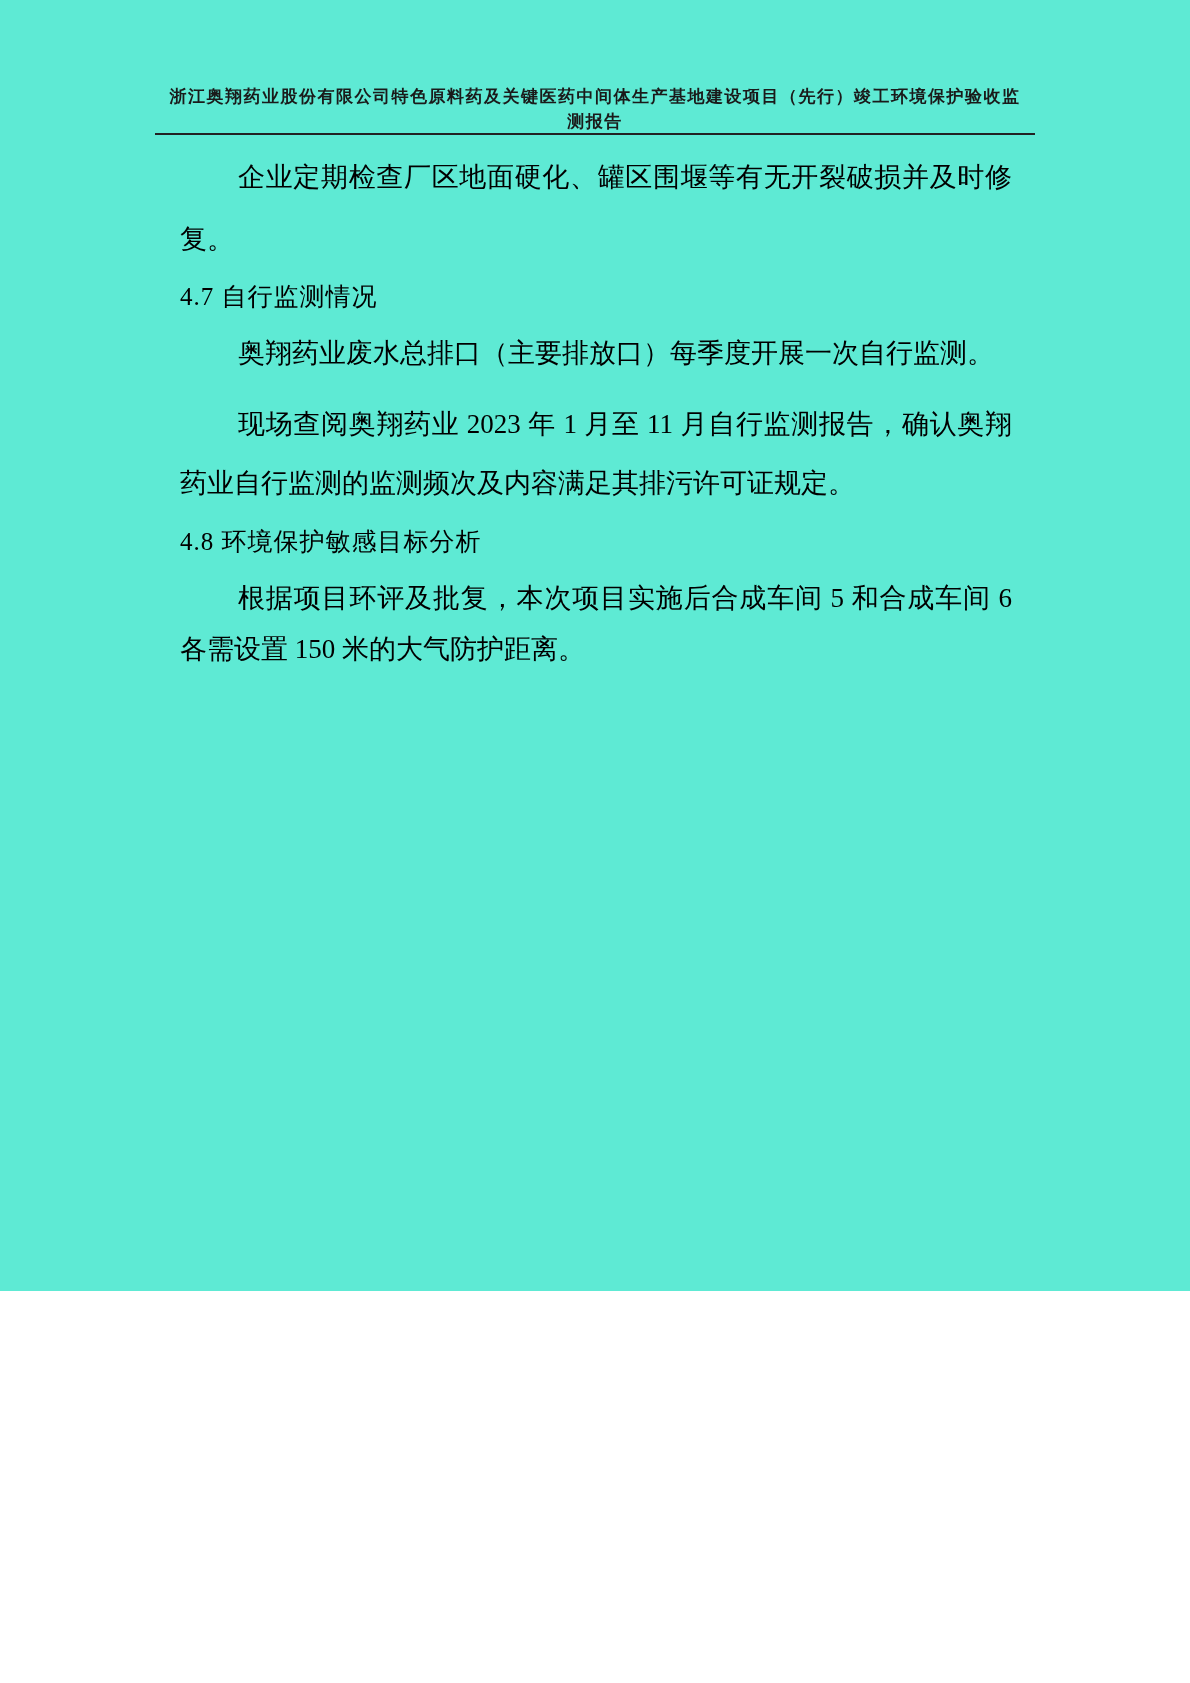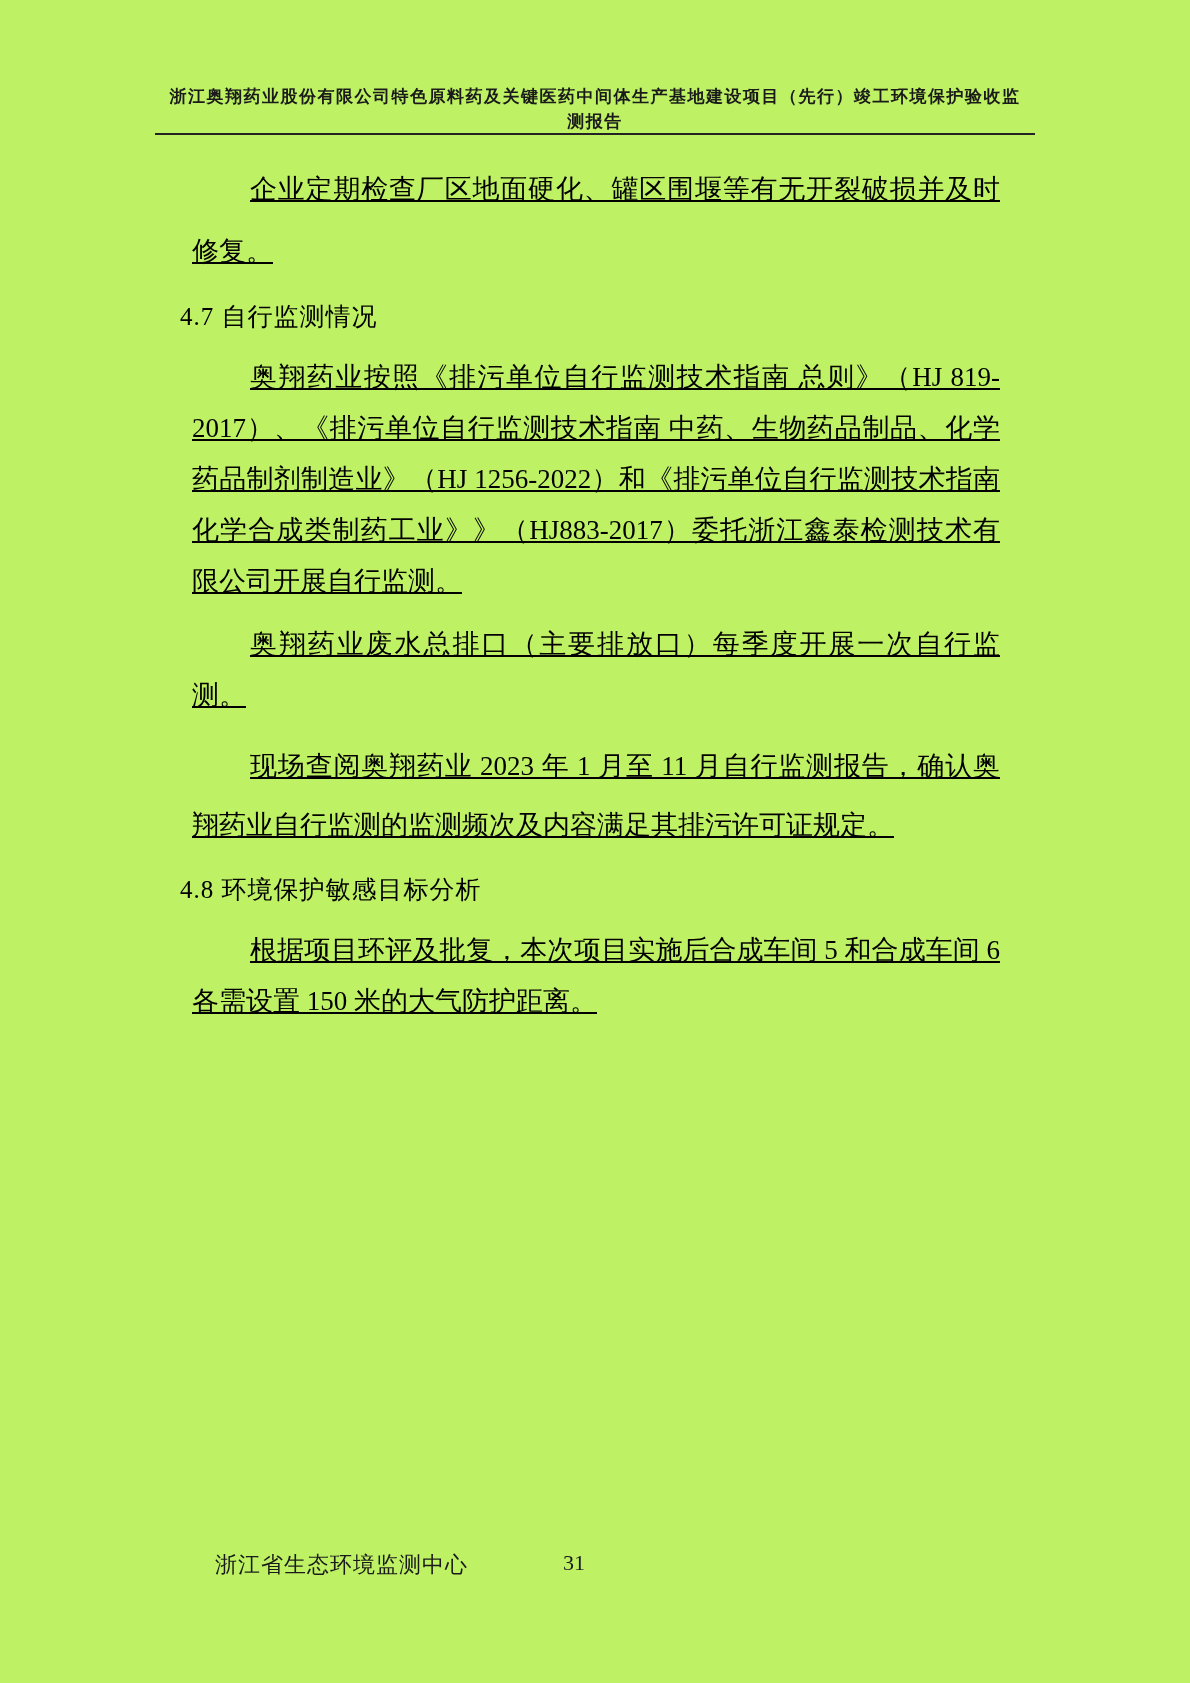--- a/index.html
+++ b/index.html
@@ -1,19 +1,19 @@
 <!DOCTYPE html>
 <html><head>
 <meta charset="utf-8">
 <style>
   html,body{margin:0;padding:0;background:#ffffff;}
   .page{
     position:relative;
-    width:1190px;height:1683px;
-    background:#bef264;
+    width:1190px;height:1291px;
+    background:#5eead4;
     font-family:"Liberation Serif","DejaVu Serif",serif;
     color:#000;
     overflow:hidden;
   }
   
   .page-header{
     position:absolute;top:84px;left:155px;width:880px;
     text-align:center;
     font-size:17px;font-weight:bold;letter-spacing:1.5px;
     line-height:25px;color:#1a1a1a;
@@ -21,21 +21,21 @@
   .header-rule{
     position:absolute;top:133px;left:155px;width:880px;height:2px;
     background:#222;
   }
   
   .doc-body{
     position:absolute;top:146px;left:180px;width:832px;
     font-size:27px;
     text-align:justify;
   }
-  .doc-body p{margin:12px;padding:0;text-decoration:underline;}
+  .doc-body p{margin:0;padding:0;}
   .p-wide{line-height:62px;}
   .p-norm{line-height:51px;}
   .p-mid{line-height:59px;margin-top:16px !important;}
   .indent{text-indent:58px;}
   .fill{text-align-last:justify;}
   .doc-body h2{
     font-size:25px;font-weight:normal;line-height:46px;
     margin:4px 0 8px 0;padding:0;letter-spacing:1px;
     text-align:left;
   }
@@ -55,21 +55,20 @@
 
   <div class="page-header">
     <div>浙江奥翔药业股份有限公司特色原料药及关键医药中间体生产基地建设项目（先行）竣工环境保护验收监</div>
     <div>测报告</div>
   </div>
   <div class="header-rule"></div>
 
   <main class="doc-body">
     <p class="p-wide indent">企业定期检查厂区地面硬化、罐区围堰等有无开裂破损并及时修复。</p>
     <h2>4.7 自行监测情况</h2>
-    <p class="p-norm indent">奥翔药业按照《排污单位自行监测技术指南 总则》（HJ 819-2017）、《排污单位自行监测技术指南 中药、生物药品制品、化学药品制剂制造业》（HJ 1256-2022）和《排污单位自行监测技术指南 化学合成类制药工业》》（HJ883-2017）委托浙江鑫泰检测技术有限公司开展自行监测。</p>
     <p class="p-norm indent">奥翔药业废水总排口（主要排放口）每季度开展一次自行监测。</p>
     <p class="p-mid indent">现场查阅奥翔药业 2023 年 1 月至 11 月自行监测报告，确认奥翔药业自行监测的监测频次及内容满足其排污许可证规定。</p>
     <h2 class="h48">4.8 环境保护敏感目标分析</h2>
     <p class="p-norm indent">根据项目环评及批复，本次项目实施后合成车间 5 和合成车间 6 各需设置 150 米的大气防护距离。</p>
   </main>
 
   <footer class="page-footer">
     <span class="footer-org">浙江省生态环境监测中心</span>
     <span class="footer-page">31</span>
   </footer>

